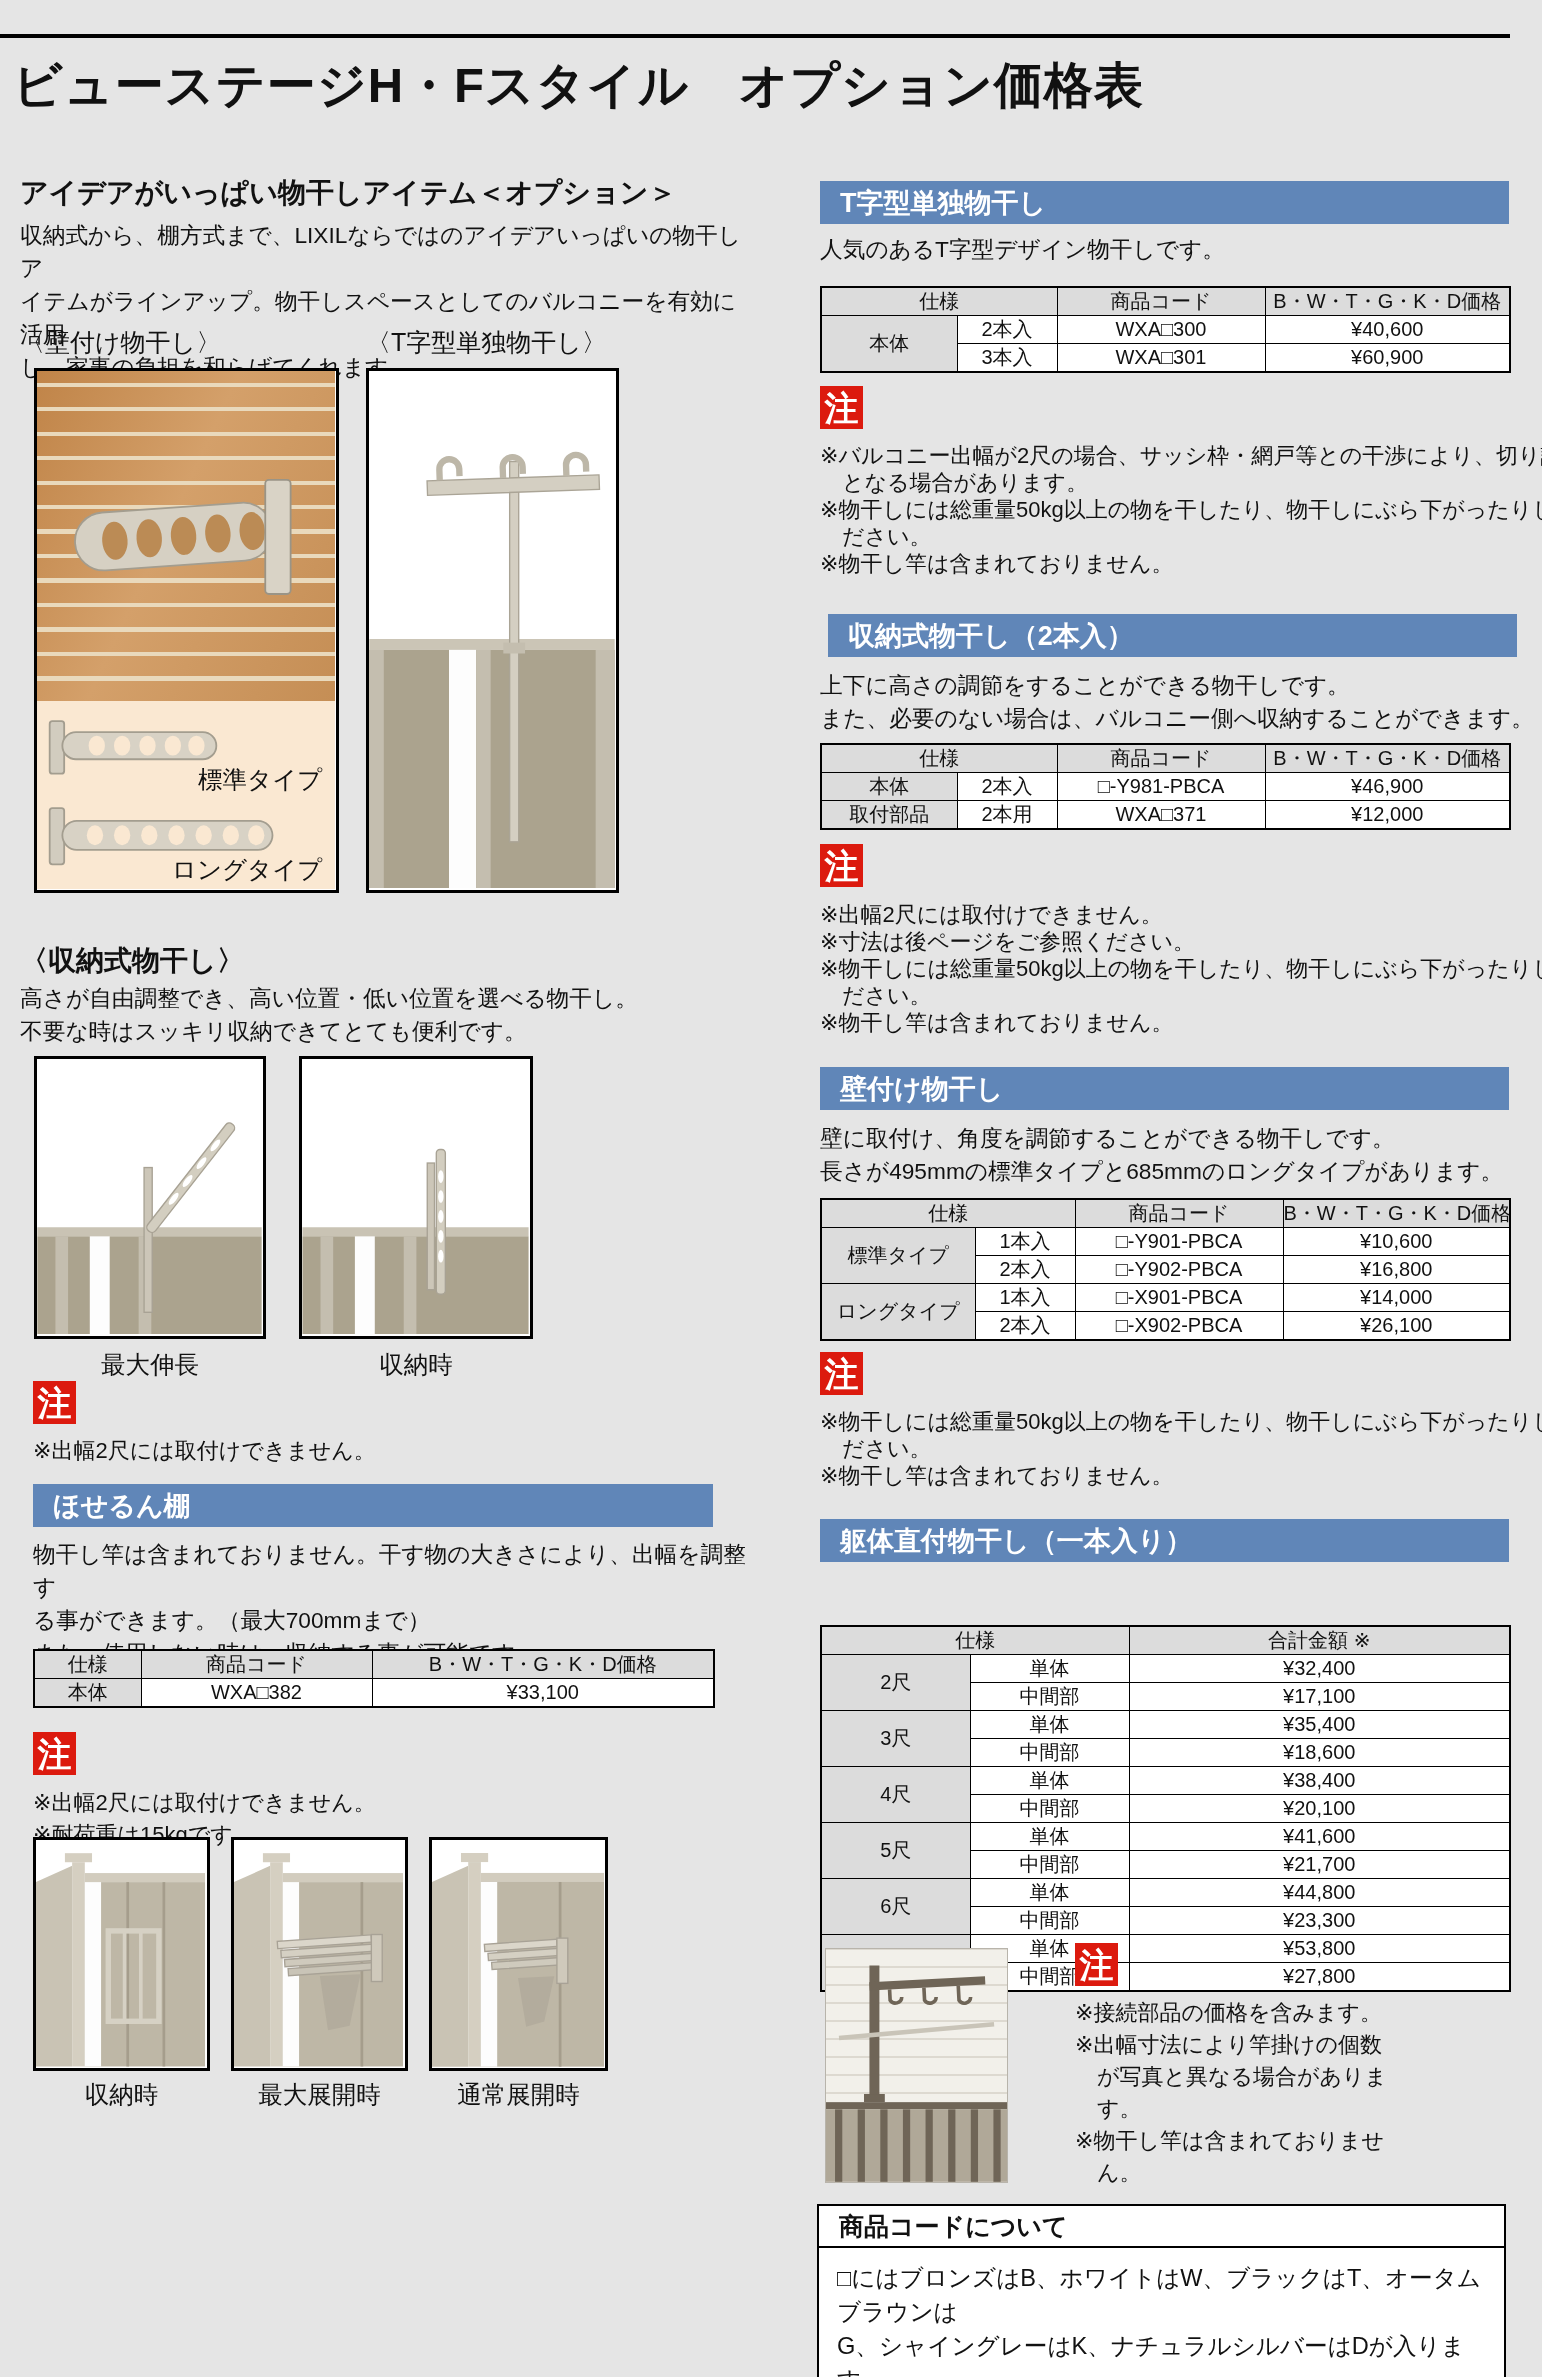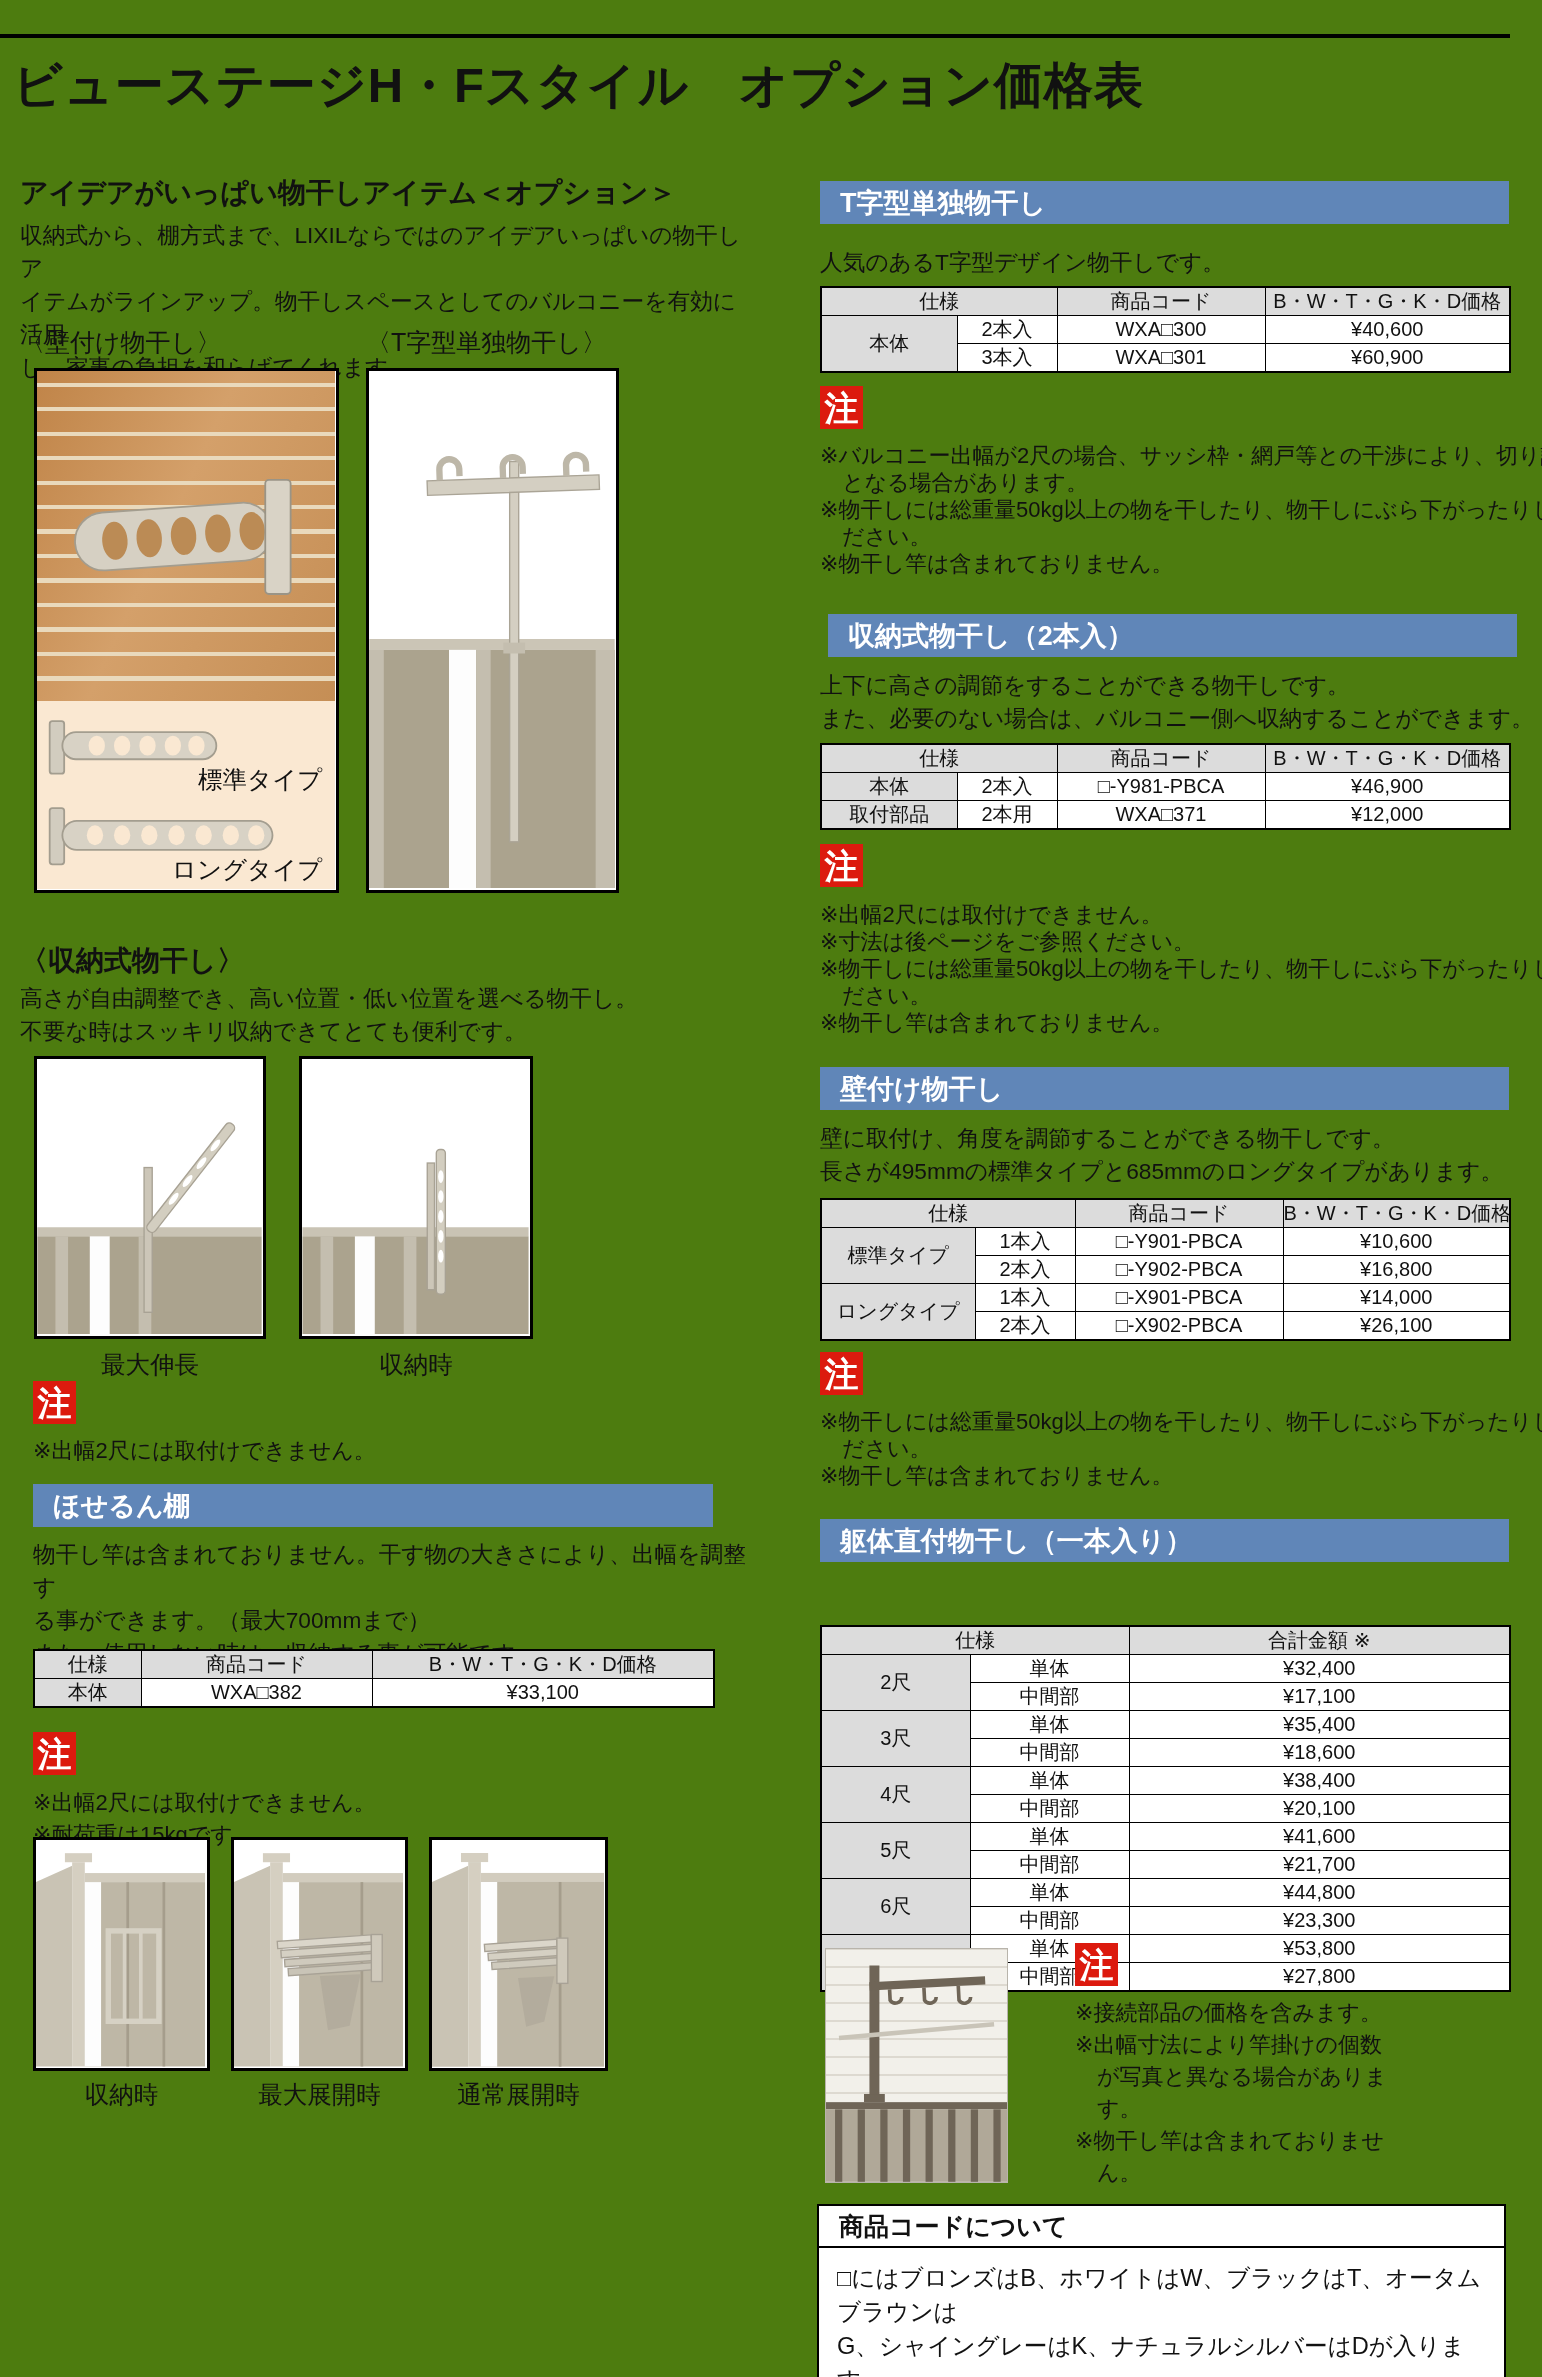--- a/index.html
+++ b/index.html
@@ -3,21 +3,21 @@
 <meta charset="utf-8">
 <style>
   :root{
     --blue:#6086b8;
     --red:#dc1a0e;
     --gray:#dcdcdc;
     --ink:#111;
   }
   *{margin:0;padding:0;box-sizing:border-box;}
   body{background:#fff;}
-  #page{position:relative;width:1542px;height:2377px;background:#4d7c0f;overflow:hidden;
+  #page{position:relative;width:1542px;height:2377px;background:#e5e5e5;overflow:hidden;
         font-family:"Liberation Sans","DejaVu Sans",sans-serif;color:var(--ink);}
   .abs{position:absolute;}
   .rule{background:#000;}
   .page-title{font-size:49px;font-weight:bold;letter-spacing:0.9px;white-space:nowrap;}
   .h2{font-size:28px;font-weight:bold;white-space:nowrap;}
   .h3{font-size:25px;font-weight:normal;white-space:nowrap;}
   .body-text{font-size:22.7px;line-height:33px;white-space:pre-line;}
   .one-line{font-size:22.7px;white-space:nowrap;}
   .sec-header{background:var(--blue);color:#fff;font-size:27px;font-weight:bold;
               display:flex;align-items:center;padding-left:20px;white-space:nowrap;height:43px;}
@@ -242,21 +242,21 @@
         <rect x="138" y="108" width="12" height="50" fill="#cfc9bb" stroke="#a8a296" stroke-width="1.5"></rect>
         <polygon points="95,152 135,150 124,200 104,206" fill="#b3ac9d"></polygon>
       </g>
     </svg>
   </div>
   <div class="abs cap" style="left:33px;top:2078px;width:177px;">収納時</div>
   <div class="abs cap" style="left:231px;top:2078px;width:177px;">最大展開時</div>
   <div class="abs cap" style="left:429px;top:2078px;width:179px;">通常展開時</div>
 
   <div class="abs sec-header" style="left:820px;top:181px;width:689px;">T字型単独物干し</div>
-  <div class="abs one-line" style="left:820px;top:247px;">人気のあるT字型デザイン物干しです。</div>
+  <div class="abs one-line" style="left:820px;top:234px;">人気のあるT字型デザイン物干しです。</div>
 
   <table class="abs pt" style="left:820px;top:286px;width:689px;">
     <colgroup>
         <col style="width:136px">
         <col style="width:100px">
         <col style="width:208px">
         <col style="width:245px">
       </colgroup>
     <tbody>
         <tr>

